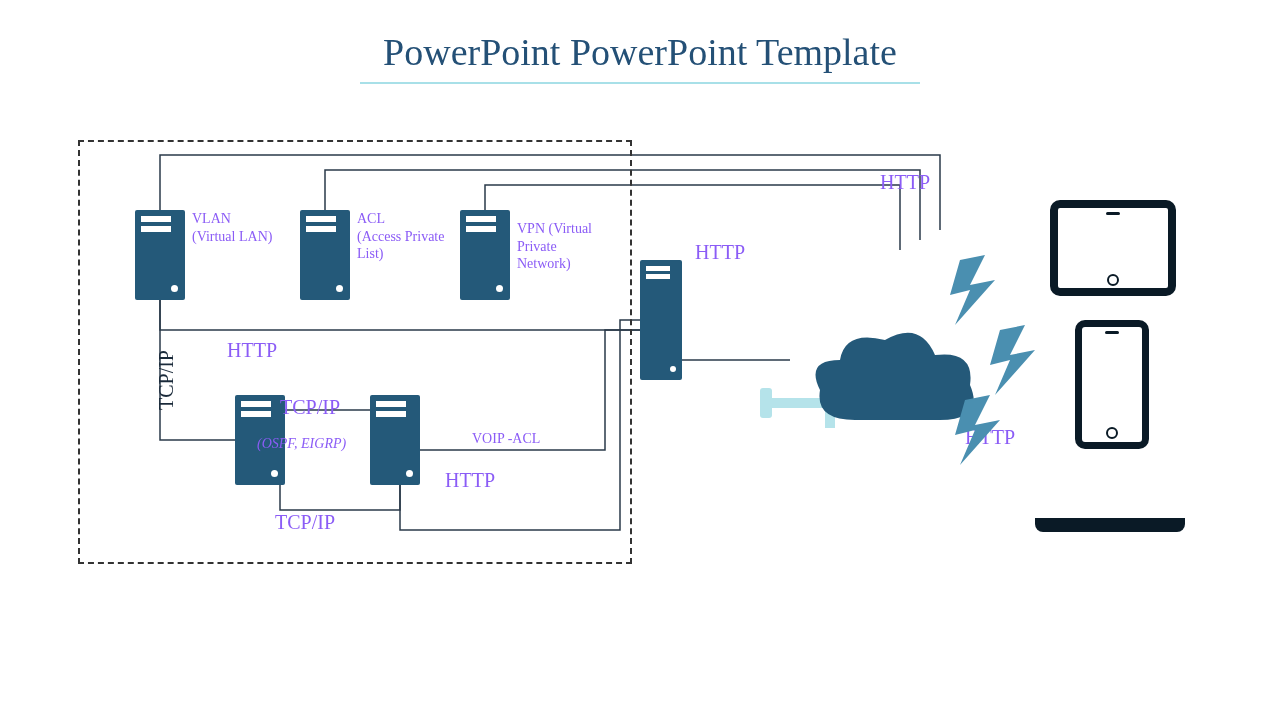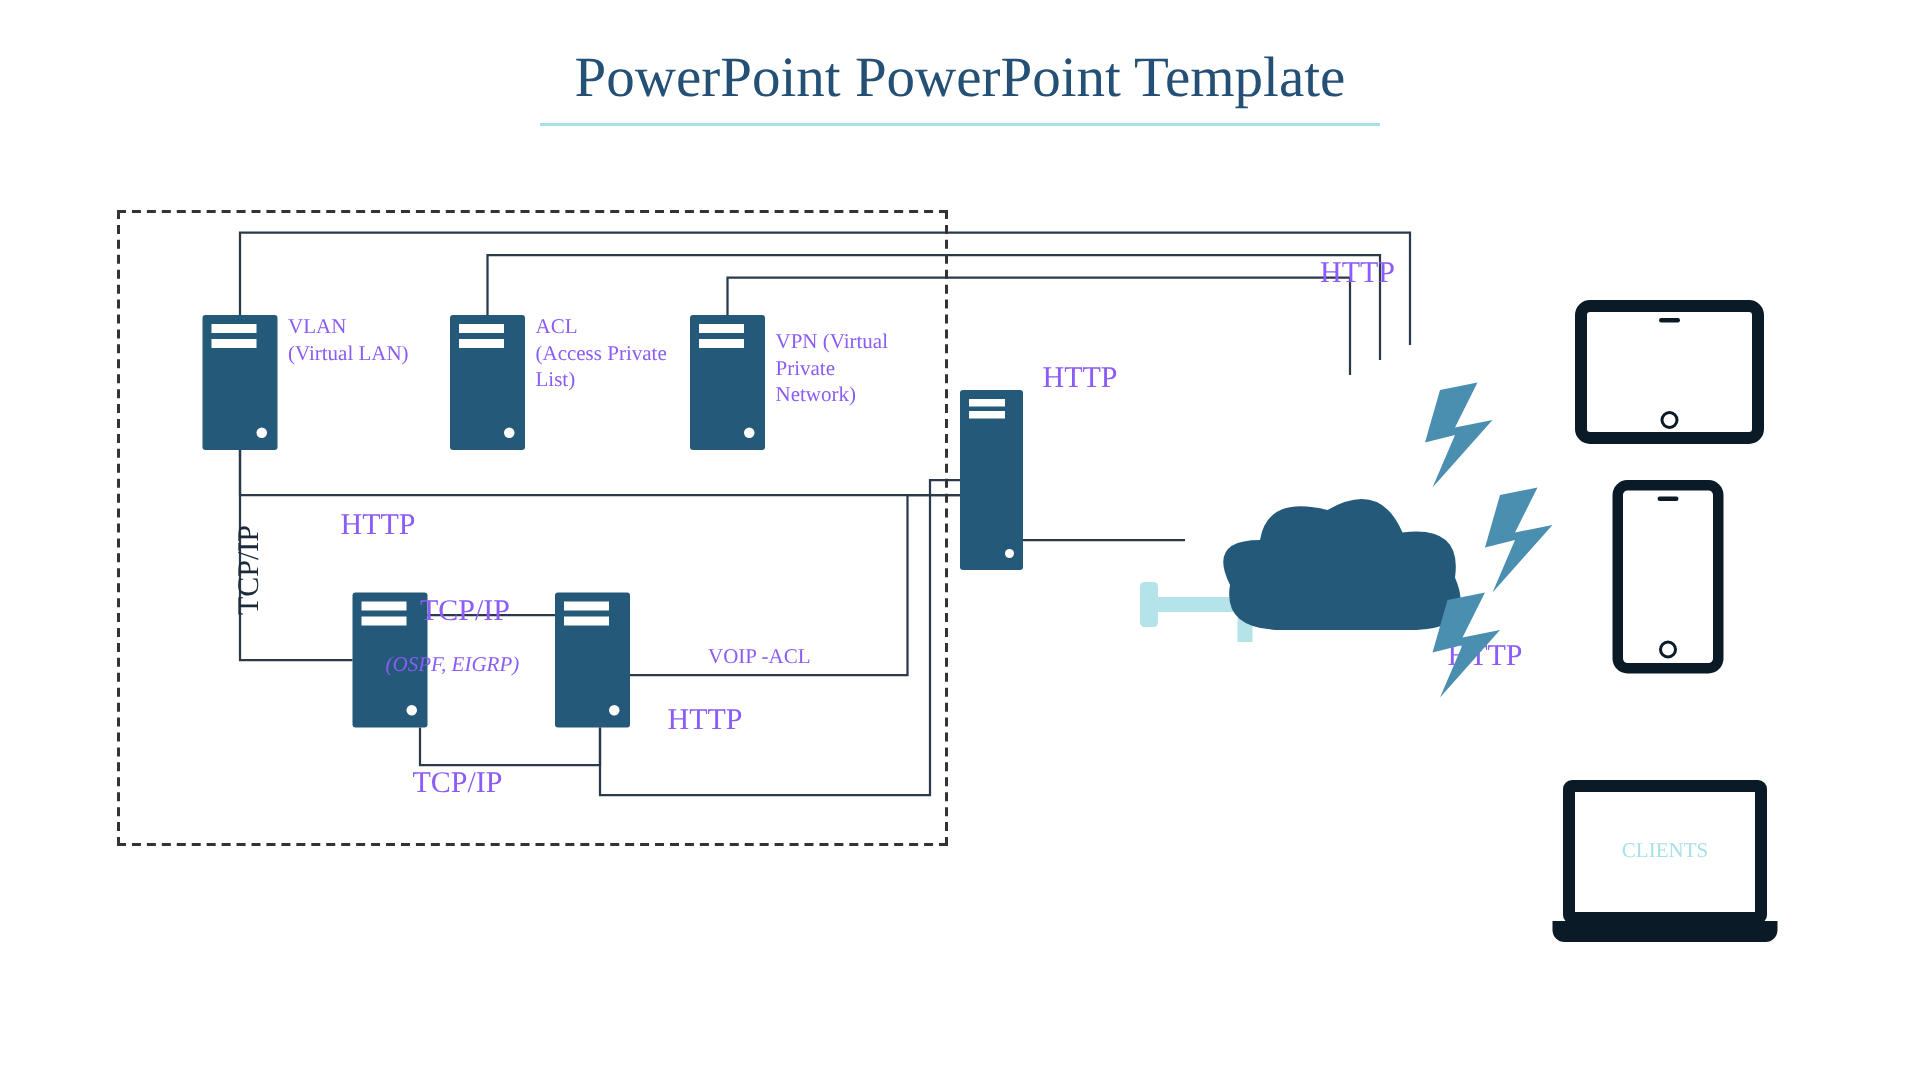--- a/index.html
+++ b/index.html
@@ -242,17 +242,14 @@
   <g fill="#4a8fb0">
     <polygon points="20,10 45,5 30,35 55,30 15,75 30,40 10,45"></polygon>
     <polygon points="60,80 85,75 70,105 95,100 55,145 70,110 50,115"></polygon>
     <polygon points="25,150 50,145 35,175 60,170 20,215 35,180 15,185"></polygon>
   </g>
 </svg>
 
 <div class="tablet"></div>
 <div class="phone"></div>
 <div class="laptop">
-  <div class="laptop-screen">
-      <span>CLIENTS</span>
-    </div>
   <div class="laptop-base"></div>
 </div>
 
 </body></html>

